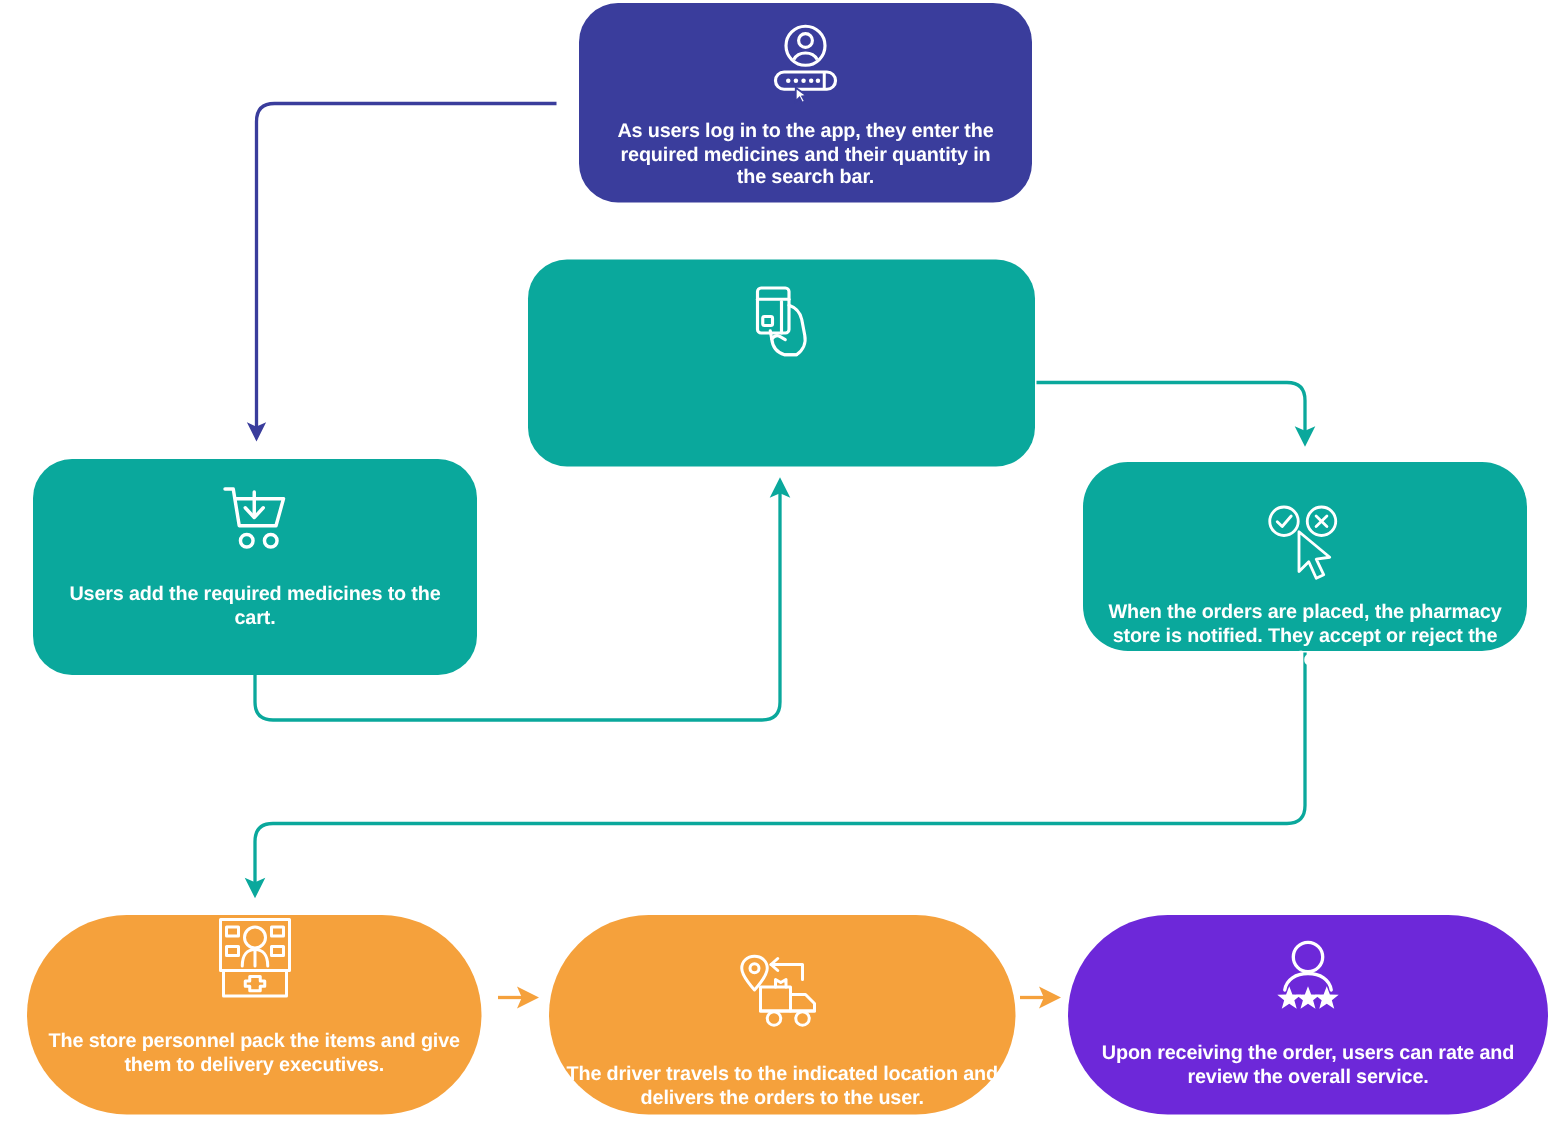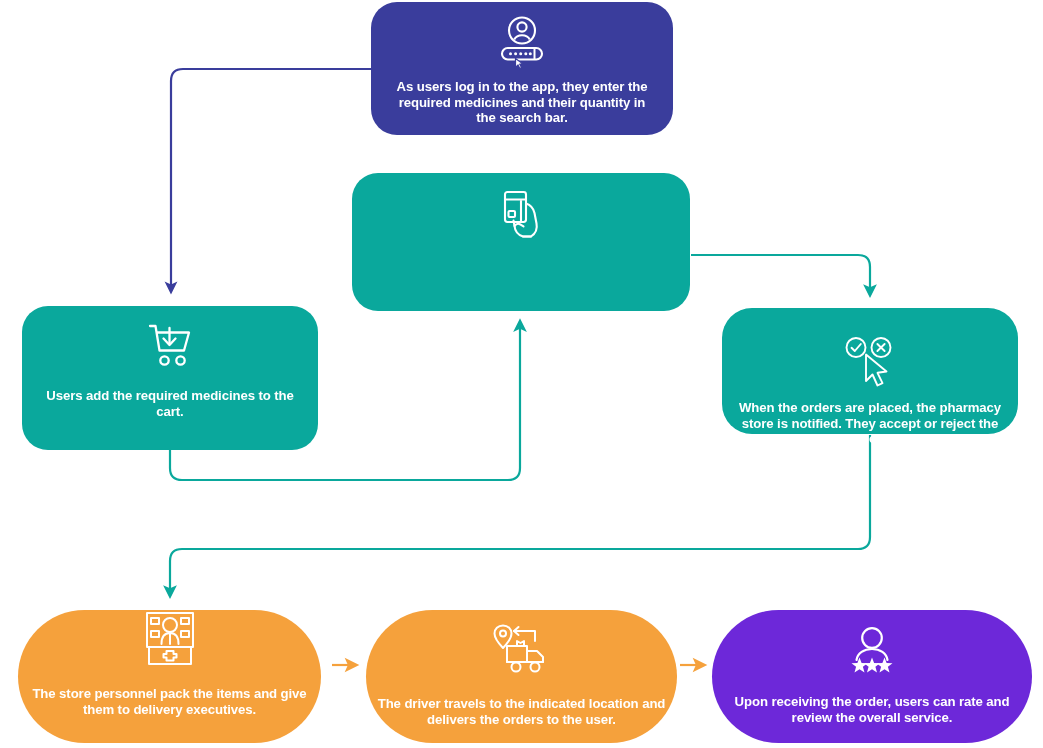--- a/index.html
+++ b/index.html
@@ -45,21 +45,21 @@
     font-size: 13.2px;
     line-height: 15.6px;
     font-weight: 700;
     letter-spacing: -0.1px;
     color: #ffffff;
     padding: 0 14px;
   }
 
   
   #node-login {
-    left: 371px; top: 2px;
+    left: 386px; top: 2px;
     width: 302px; height: 133px;
     background: #3A3D9C;
     border-radius: 26px;
     padding-top: 14px;
   }
   #node-login .node-text { margin-top: 9px; padding: 0 18px; }
 
   #node-payment {
     left: 352px; top: 173px;
     width: 338px; height: 138px;
@@ -93,21 +93,21 @@
     background: #F5A13C;
     border-radius: 67px;
   }
   #node-pack .node-text { margin-top: 18px; padding: 0 8px; }
 
   #node-deliver {
     left: 366px; top: 610px;
     width: 311px; height: 133px;
     background: #F5A13C;
     border-radius: 67px;
-    padding-top: 12px;
+    padding-top: 24px;
   }
   #node-deliver .node-text { margin-top: 18px; padding: 0 8px; }
 
   #node-review {
     left: 712px; top: 610px;
     width: 320px; height: 133px;
     background: #6d28d9;
     border-radius: 67px;
     padding-top: 14px;
   }

